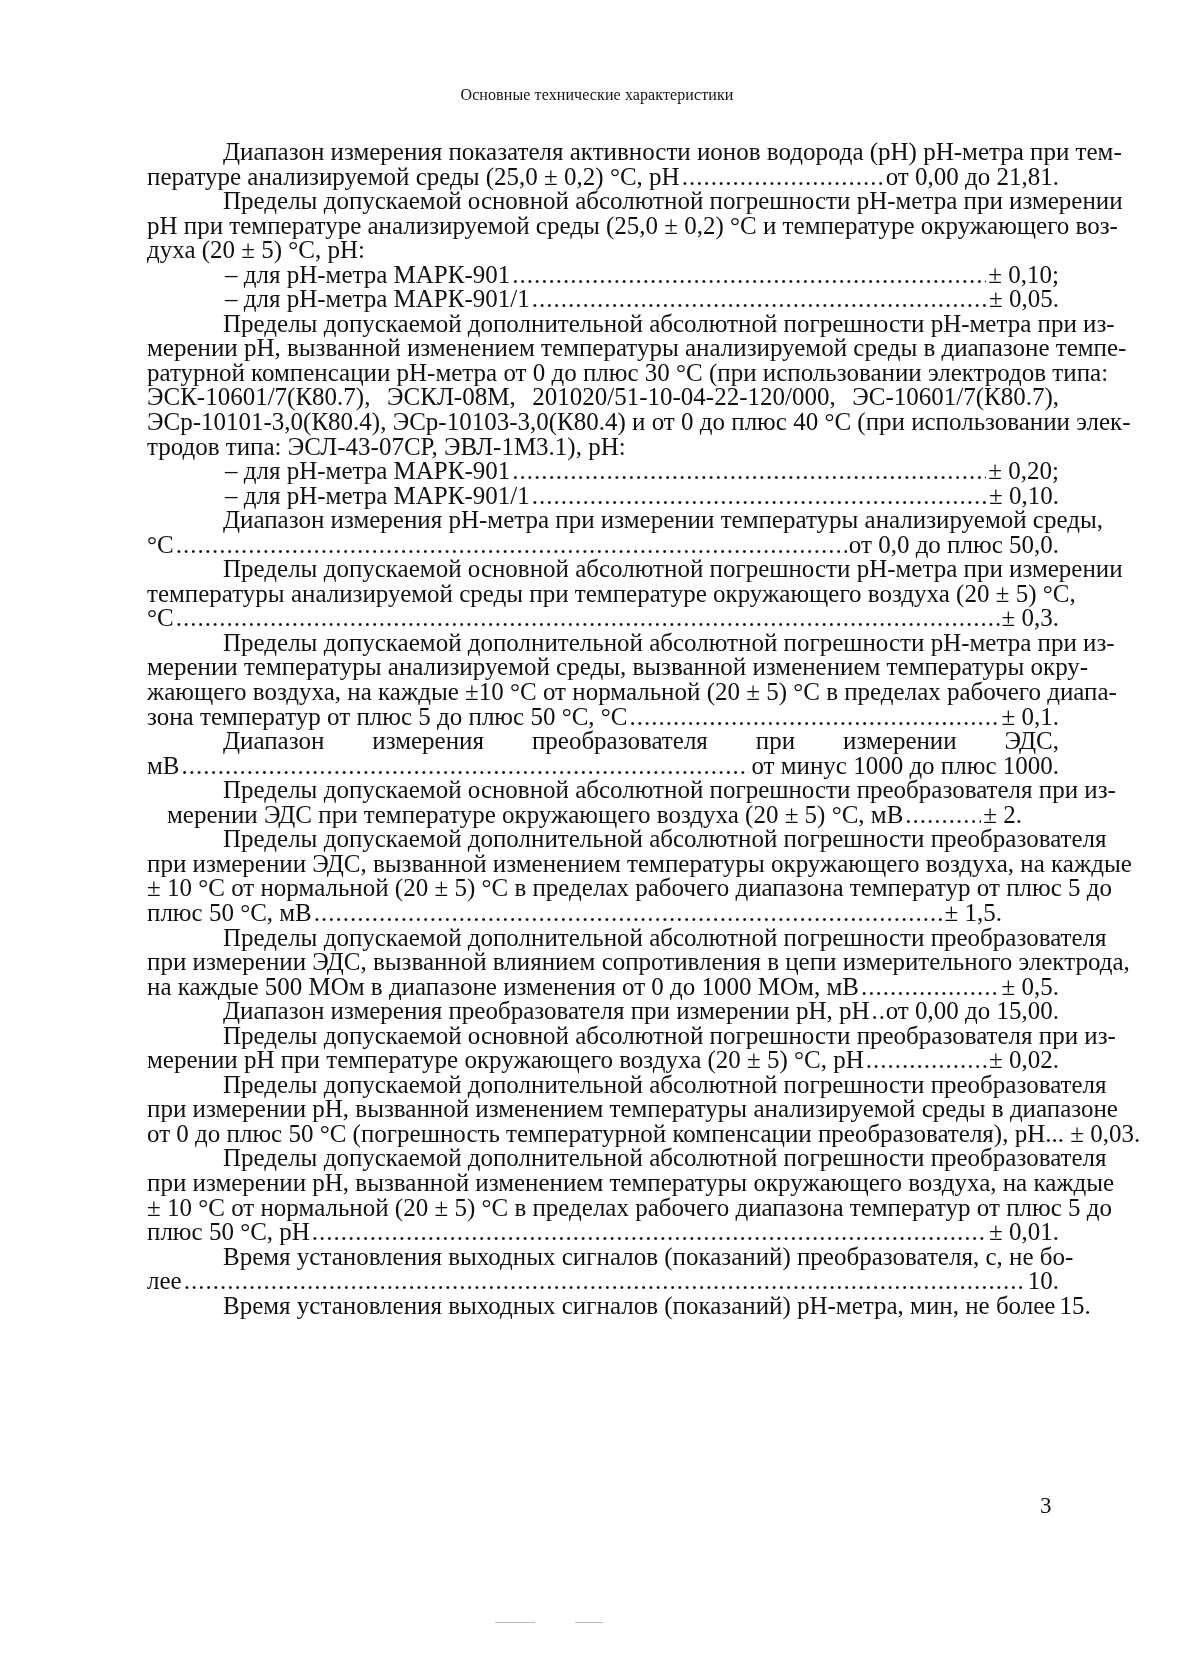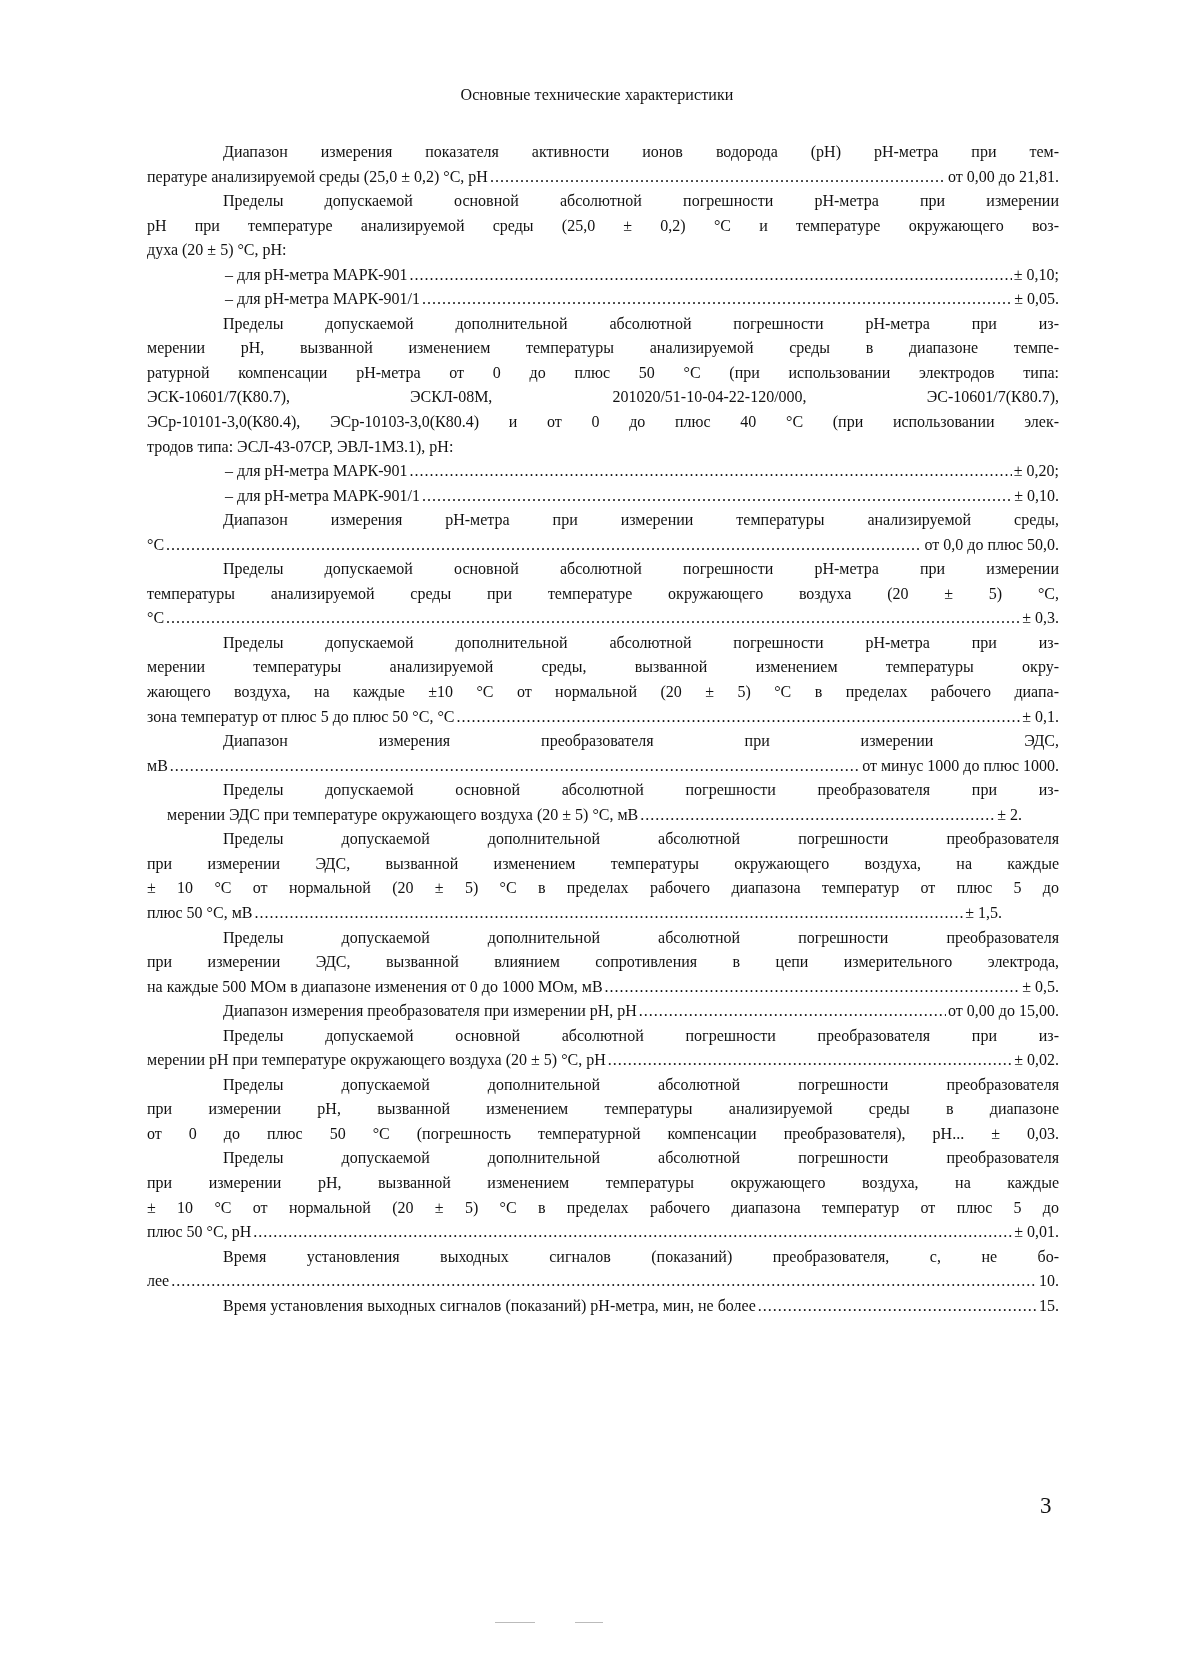--- a/index.html
+++ b/index.html
@@ -1,20 +1,20 @@
 <!DOCTYPE html>
 <html><head>
 <meta charset="utf-8">
 <style>
   html, body { margin: 0; padding: 0; background: #ffffff; }
   body { width: 1194px; height: 1667px; position: relative; overflow: hidden;
          font-family: "Liberation Serif", "DejaVu Serif", serif; color: #111; }
   .page-title { position: absolute; top: 86px; left: 0; width: 1194px; text-align: center;
                 font-size: 16px; letter-spacing: 0.1px; }
-  .body-block { position: absolute; left: 147px; top: 140px; width: 912px; font-size: 16px; }
+  .body-block { position: absolute; left: 147px; top: 140px; width: 912px; font-size: 25px; }
   .line { height: 24.55px; line-height: 24.55px; white-space: nowrap; position: relative; }
   .line.just { text-align: justify; text-align-last: justify; }
   .line.indent { padding-left: 76px; }
   .line.dash { padding-left: 78px; }
   .leader { display: flex; align-items: baseline; }
   .leader .fill { flex: 1; overflow: hidden; white-space: nowrap; margin: 0 2px; letter-spacing: 1px; }
   .leader .fill::before { content: "........................................................................................................................................................................................................................................................................................"; }
   .leader .val { white-space: nowrap; }
   .leader .lab { white-space: nowrap; }
   .page-number { position: absolute; left: 1040px; top: 1493px; font-size: 23px; }
@@ -40,21 +40,21 @@
       <span class="fill"></span>
       <span class="val">± 0,10;</span>
     </div>
     <div class="line leader dash">
       <span class="lab">–  для pH-метра МАРК-901/1</span>
       <span class="fill"></span>
       <span class="val">± 0,05.</span>
     </div>
     <div class="line just indent">Пределы допускаемой дополнительной абсолютной погрешности pH-метра при из-</div>
     <div class="line just">мерении pH, вызванной изменением температуры анализируемой среды в диапазоне темпе-</div>
-    <div class="line just">ратурной компенсации pH-метра от 0 до плюс 50 °С (при использовании электродов типа:</div>
+    <div class="line just">ратурной компенсации pH-метра от 0 до плюс 30 °С (при использовании электродов типа:</div>
     <div class="line just">ЭСК-10601/7(К80.7),      ЭСКЛ-08М,      201020/51-10-04-22-120/000,      ЭС-10601/7(К80.7),</div>
     <div class="line just">ЭСр-10101-3,0(К80.4), ЭСр-10103-3,0(К80.4) и от 0 до плюс 40 °С (при использовании элек-</div>
     <div class="line">тродов типа: ЭСЛ-43-07СР, ЭВЛ-1М3.1), pH:</div>
     <div class="line leader dash">
       <span class="lab">–  для pH-метра МАРК-901</span>
       <span class="fill"></span>
       <span class="val">± 0,20;</span>
     </div>
     <div class="line leader dash">
       <span class="lab">–  для pH-метра МАРК-901/1</span>

